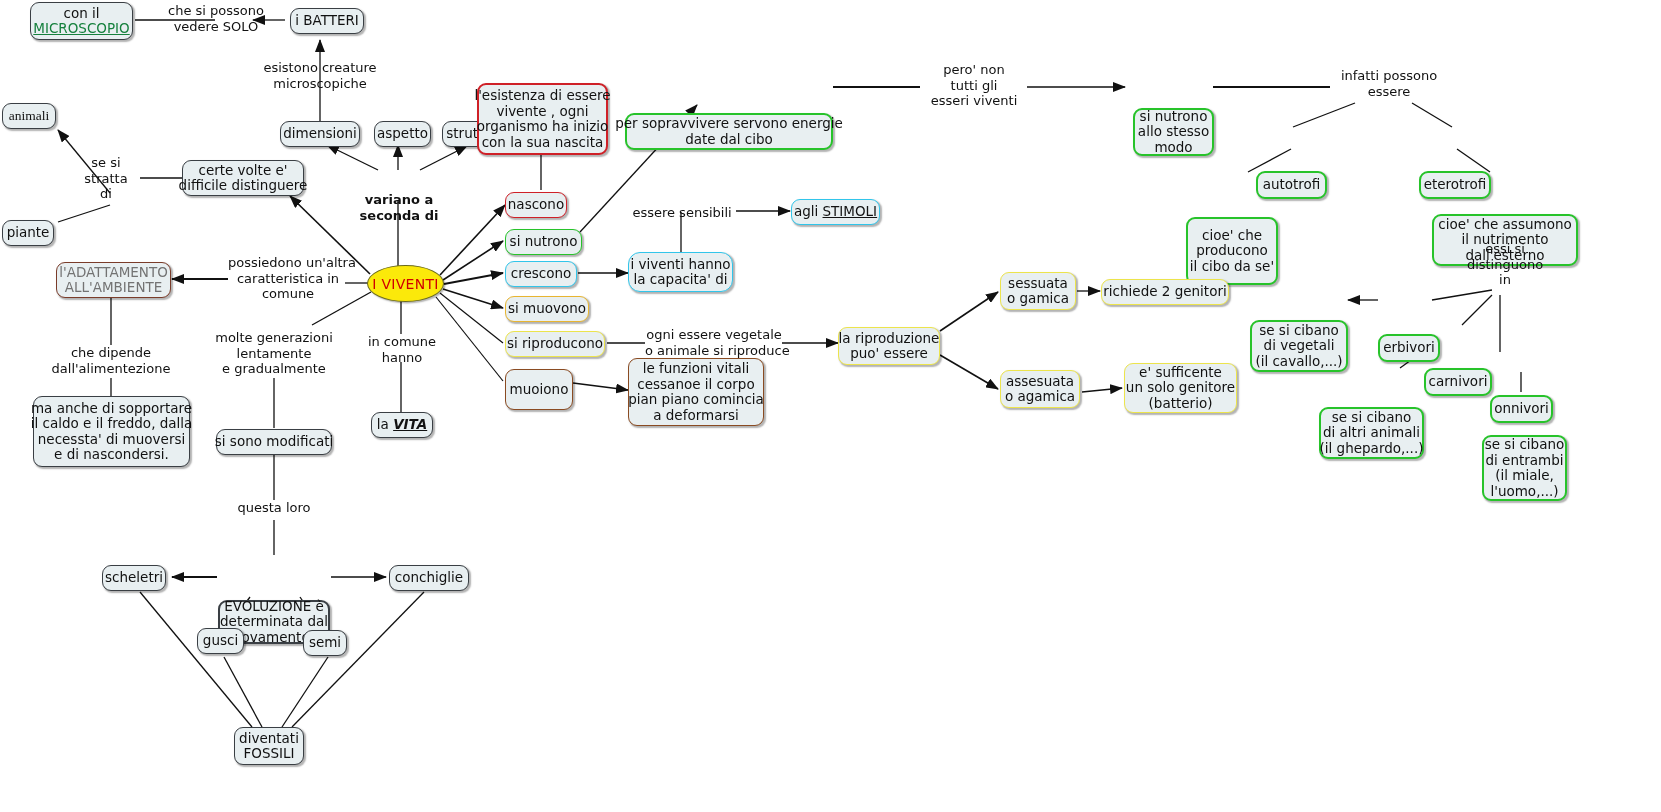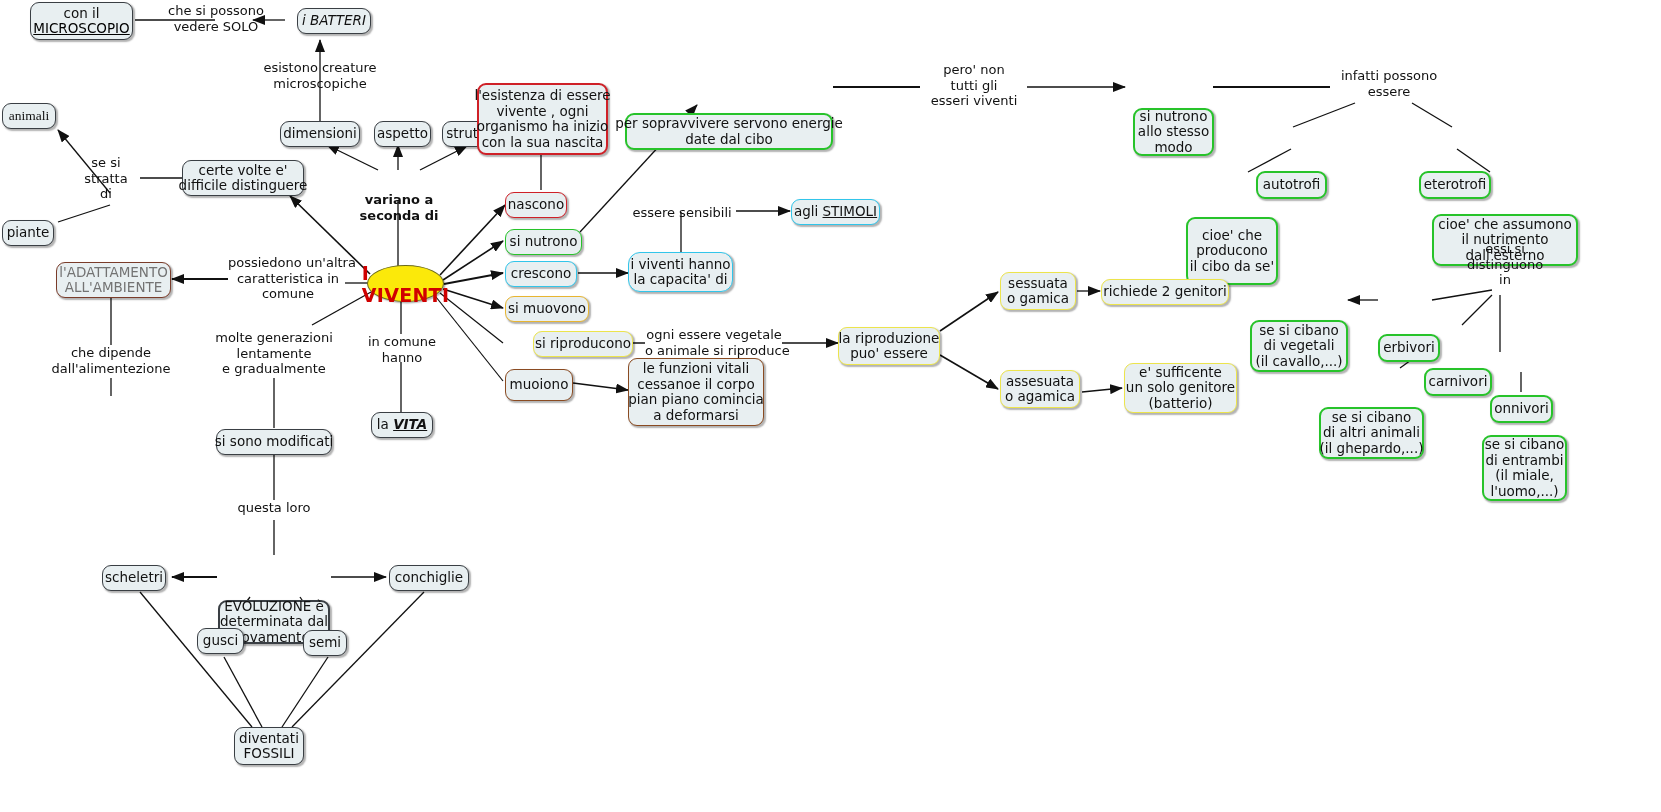--- a/index.html
+++ b/index.html
@@ -18,26 +18,26 @@
   .c-dark   {border-color:#3a3f44;}
   .c-red    {border-color:#cf2027;}
   .c-green  {border-color:#27c32a;}
   .c-cyan   {border-color:#31c5ea;}
   .c-orange {border-color:#e8b530;}
   .c-yellow {border-color:#ece44c;}
   .c-brown  {border-color:#8a4b22;}
   .c-maroon {border-color:#7a3c2a;}
 
   .txt-red{color:#737373;}
-  .lnk{color:#000000;text-decoration:underline;}
+  .lnk{color:#15803d;text-decoration:underline;}
   .vita{font-weight:bold;font-style:italic;text-decoration:underline;}
 
   .ellipse{position:absolute;display:flex;align-items:center;justify-content:center;
     background:#fbe90a;border:1.5px solid #6a6a20;border-radius:50%;
-    color:#d00000;font-weight:bold;font-size:19px;letter-spacing:.3px;
+    color:#d00000;font-weight:normal;font-size:14px;letter-spacing:.3px;
     box-shadow:1.5px 1.5px 1.5px rgba(0,0,0,0.30);}
 
   .lbl{position:absolute;font-size:13px;line-height:15.5px;color:#111;
        text-align:center;white-space:pre;background:transparent;}
 </style>
 </head>
 <body>
 
 <div id="canvas">
 
@@ -138,21 +138,21 @@
       <line x1="328" y1="657" x2="282" y2="727"></line>
       <line x1="424" y1="592" x2="292" y2="727"></line>
     </g>
   </svg>
 
   <div class="node c-dark" style="left:30px;top:2px;width:103px;height:38px;flex-direction:column;">
     <span>con il</span>
     <span class="lnk">MICROSCOPIO</span>
   </div>
 
-  <div class="node c-dark" style="left:297px;top:8px;width:74px;height:25px;font-style:italic;">i BATTERI</div>
+  <div class="node c-dark" style="left:290px;top:8px;width:74px;height:25px;">i BATTERI</div>
 
   <div class="lbl" style="left:163px;top:3px;width:106px;">che si possono
 vedere SOLO</div>
 
   <div class="lbl" style="left:258px;top:60px;width:124px;">esistono creature
 microscopiche</div>
 
   <div class="node c-dark" style="left:280px;top:121px;width:80px;height:24px;">dimensioni</div>
   <div class="node c-dark" style="left:374px;top:121px;width:57px;height:24px;">aspetto</div>
   <div class="node c-dark" style="left:442px;top:121px;width:68px;height:24px;">struttura</div>
@@ -217,22 +217,22 @@
 di entrambi
 (il miale,
 l'uomo,...)</div>
 
   <div class="ellipse" style="left:367px;top:265px;width:75px;height:35px;">I VIVENTI</div>
 
   <div class="node c-red" style="left:505px;top:192px;width:62px;height:24px;">nascono</div>
   <div class="node c-green" style="left:505px;top:229px;width:77px;height:24px;">si nutrono</div>
   <div class="node c-cyan" style="left:505px;top:261px;width:72px;height:24px;">crescono</div>
   <div class="node c-orange" style="left:505px;top:296px;width:84px;height:24px;">si muovono</div>
-  <div class="node c-yellow" style="left:505px;top:331px;width:100px;height:24px;margin-left:28px;">si riproducono</div>
-  <div class="node c-brown" style="left:505px;top:369px;width:68px;height:32px;border-radius:9px;">muoiono</div>
+  <div class="node c-yellow" style="left:505px;top:331px;width:100px;height:24px;">si riproducono</div>
+  <div class="node c-brown" style="left:505px;top:369px;width:68px;height:41px;border-radius:9px;">muoiono</div>
 
   <div class="lbl" style="left:628px;top:205px;width:108px;">essere sensibili</div>
 
   <div class="node c-cyan" style="left:791px;top:199px;width:89px;height:24px;">
     <span>agli </span><span class="lnk" style="color:#111;">STIMOLI</span>
   </div>
 
   <div class="node c-cyan" style="left:628px;top:252px;width:105px;height:40px;border-radius:12px;">i viventi hanno
 la capacita' di</div>
 
@@ -261,20 +261,24 @@
 comune</div>
 
   <div class="node c-maroon" style="left:56px;top:262px;width:115px;height:36px;">
     <span class="txt-red">l'ADATTAMENTO
 ALL'AMBIENTE</span>
   </div>
 
   <div class="lbl" style="left:40px;top:345px;width:142px;">che dipende
 dall'alimentezione</div>
 
+  <div class="node c-dark" style="left:33px;top:396px;width:157px;height:71px;">ma anche di sopportare
+il caldo e il freddo, dalla
+necessta' di muoversi
+e di nascondersi.</div>
 
   <div class="lbl" style="left:212px;top:330px;width:124px;">molte generazioni
 lentamente
 e gradualmente</div>
 
   <div class="node c-dark" style="left:216px;top:429px;width:116px;height:25px;">si sono modificati</div>
 
   <div class="lbl" style="left:365px;top:334px;width:74px;">in comune
 hanno</div>
 

